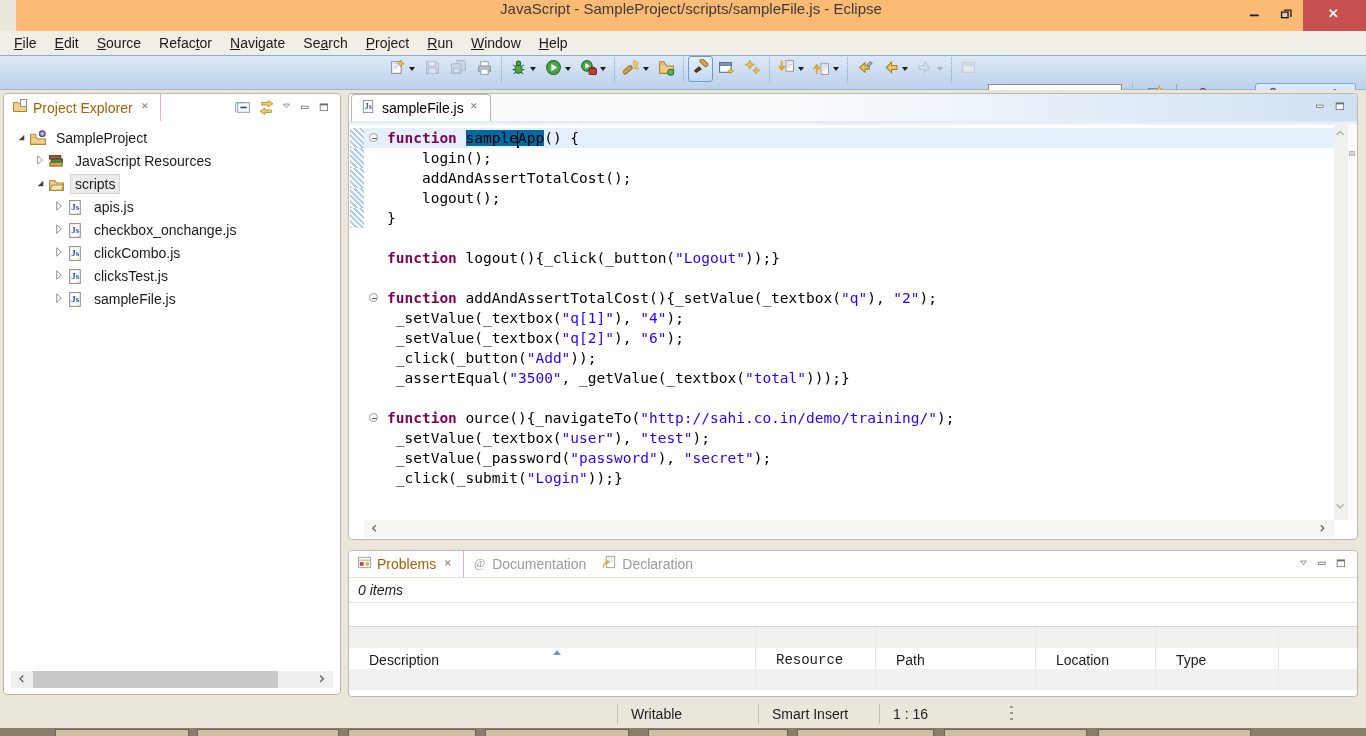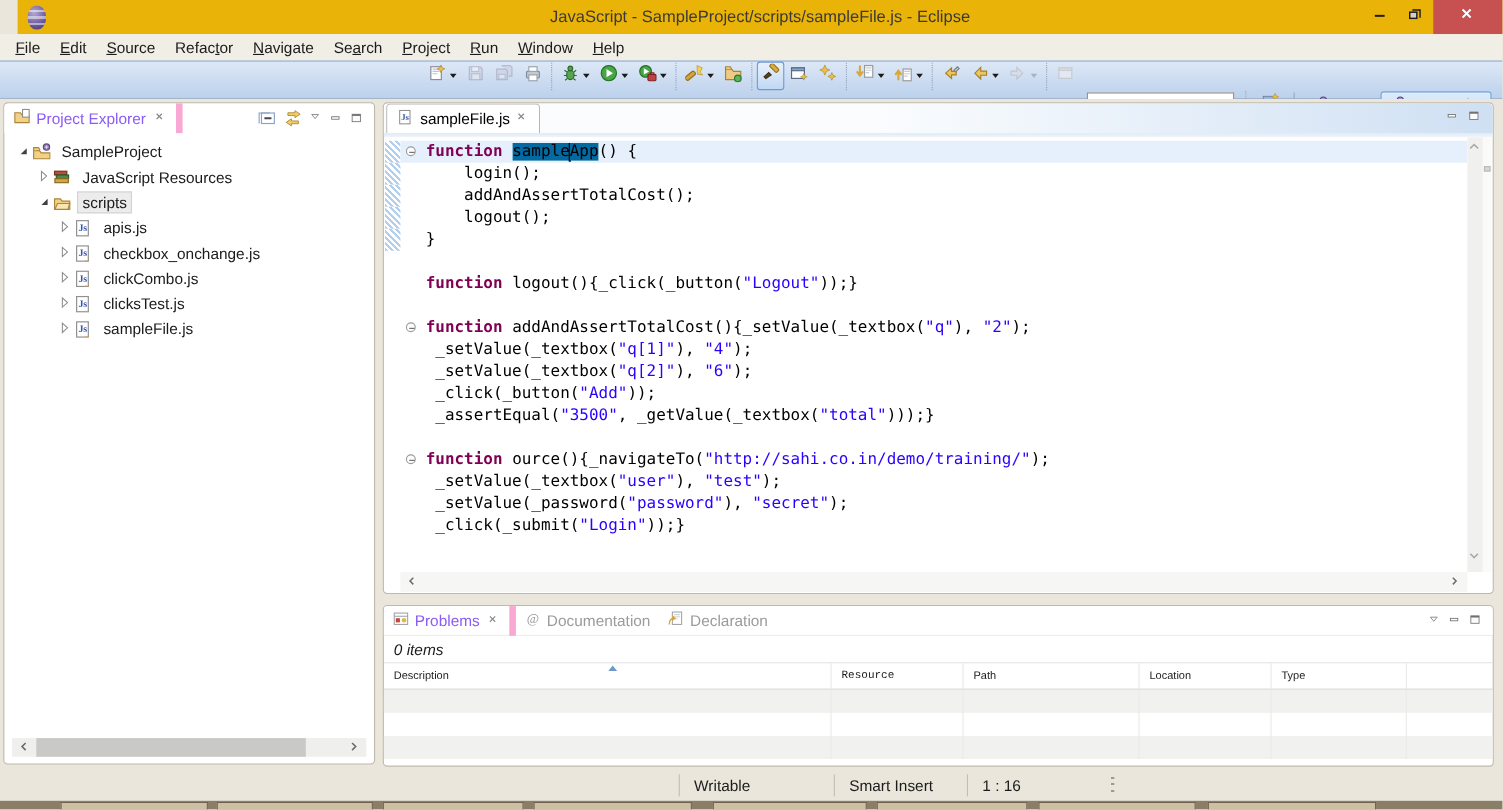--- a/index.html
+++ b/index.html
@@ -6,21 +6,21 @@
   html,body { margin:0; padding:0; }
   body {
     width:1366px; height:736px; overflow:hidden;
     font-family:"Liberation Sans", sans-serif;
     background:#ebe6db; position:relative;
     -webkit-font-smoothing:antialiased;
   }
   .window { position:absolute; inset:0; }
 
   
-  .titlebar { position:absolute; top:0; left:16px; right:0; height:31px; background:#eab308; display:flex; align-items:center; }
+  .titlebar { position:absolute; top:0; left:16px; right:0; height:31px; background:#fdba74; display:flex; align-items:center;flex-direction:column; }
   .logo { width:17px; height:22px; margin-left:9px; border-radius:50%;
     background:
       repeating-linear-gradient(180deg, rgba(255,255,255,0) 0 4px, rgba(255,255,255,.5) 4px 6px),
       radial-gradient(circle at 35% 30%, #b5a8d6, #6a5798 60%, #49396f);
   }
   .title-text { position:absolute; left:50%; transform:translateX(-50%); font-size:15px; color:#3c3a36; white-space:nowrap; }
   .win-controls { margin-left:auto; display:flex; height:31px; }
   .win-btn { width:32px; height:31px; display:flex; align-items:center; justify-content:center; }
   .win-btn.close { width:63px; background:#c75050; }
 
@@ -47,21 +47,21 @@
   .persp-btn.active { background:linear-gradient(#dfecfa,#c0d8f4); border-color:#7ba7dd; }
   .pipe-sep { width:1px; height:22px; background:#9aa8bb; margin:0 2px; flex:none; }
 
   
   .wb { position:absolute; top:90px; left:0; right:0; bottom:0; background:#ebe6db; }
   .panel { position:absolute; background:#fff; border:1px solid #bfb9ac; border-radius:4px; }
 
   
   #pe-panel { left:3px; top:3px; width:338px; height:602px; }
   .view-header { height:27px; display:flex; align-items:center; border-radius:4px 4px 0 0; background:#fff; }
-  .view-tab { display:flex; align-items:center; gap:5px; height:27px; padding:0 8px; font-size:14px; color:#8b5cf6; border-right:6px solid #f9a8d4; white-space:nowrap; }
+  .view-tab { display:flex; align-items:center; gap:5px; height:27px; padding:0 8px; font-size:14px; color:#a16207; border-right:1px solid #f9a8d4; white-space:nowrap; }
   .view-tab .tclose { margin-left:3px; display:flex; }
   .view-tab.inactive { border-right:none; color:#9b9b9b; }
   .view-tools { margin-left:auto; display:flex; align-items:center; gap:7px; padding-right:9px; }
   .vt-btn { display:flex; align-items:center; justify-content:center; }
   #pe-tree { padding-top:5px; }
   .tree-row { height:23px; display:flex; align-items:center; font-size:14px; color:#1b1b1b; white-space:nowrap; }
   .expander { width:15px; height:15px; flex:none; display:flex; align-items:center; justify-content:center; }
   .tree-icon { width:17px; height:16px; flex:none; margin-right:5px; }
   .tree-label { padding:1px 4px; border:1px solid transparent; }
   .tree-label.selected { background:#ececec; border-color:#d2d2d2; }
@@ -94,21 +94,21 @@
   .vs-up { position:absolute; top:2px; left:0; } .vs-down { position:absolute; bottom:2px; left:0; }
   .overview { position:absolute; top:31px; right:1px; width:8px; bottom:19px; background:#fafaf8; }
   .ov-marker { position:absolute; top:26px; left:1px; width:6px; height:5px; background:#d6d6d4; border:1px solid #b8b8b6; }
   .ed-hscroll { position:absolute; left:15px; right:23px; bottom:1px; height:18px; background:#f6f6f4; display:flex; align-items:center; justify-content:space-between; }
 
   
   #pr-panel { left:348px; top:460px; width:1010px; height:147px; }
   .pr-header { height:27px; display:flex; align-items:center; border-bottom:1px solid #e5e1d7; border-radius:4px 4px 0 0; background:#fff; }
   .pr-items { height:24px; display:flex; align-items:center; padding-left:9px; font-size:14px; color:#1b1b1b;font-style:italic; }
   .pr-thead { height:25px; display:flex; border-top:1px solid #e4e4e2; border-bottom:1px solid #d7d7d5; position:relative; }
-  .col { height:100%; border-right:1px solid #e8e8e6; display:flex; align-items:center; padding-left:9px; font-size:10px; color:#1b1b1b; flex:none; position:relative; }
+  .col { height:100%; border-right:1px solid #e8e8e6; display:flex; align-items:center; padding-left:20px; font-size:14px; color:#1b1b1b; flex:none; position:relative;margin-top:45px; }
   .sort-arrow { position:absolute; top:2px; width:0; height:0; border-left:4px solid transparent; border-right:4px solid transparent; border-bottom:5px solid #6f98c9; }
   .pr-row { height:21px; display:flex; }
   .pr-row.odd { background:#f1f1ef; }
   .cell { height:100%; border-right:1px solid #eaeae8; flex:none; }
 
   
   .statusbar { position:absolute; left:0; right:0; top:610px; height:28px; display:flex; align-items:center; font-size:14px; color:#1c1c1c; }
   .st-spacer { width:617px; flex:none; }
   .st { border-left:1px solid #c3beb2; height:20px; display:flex; align-items:center; padding-left:13px; flex:none; }
   .grip { width:3px; height:16px; margin-left:4px;

